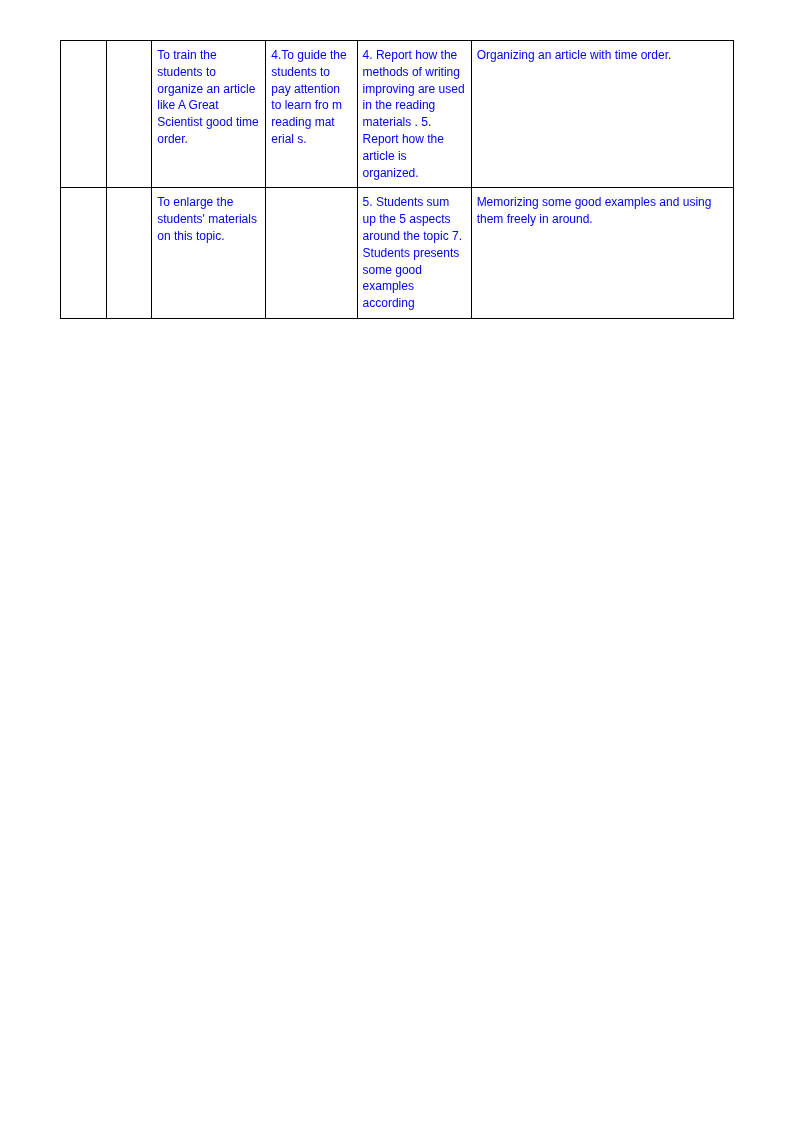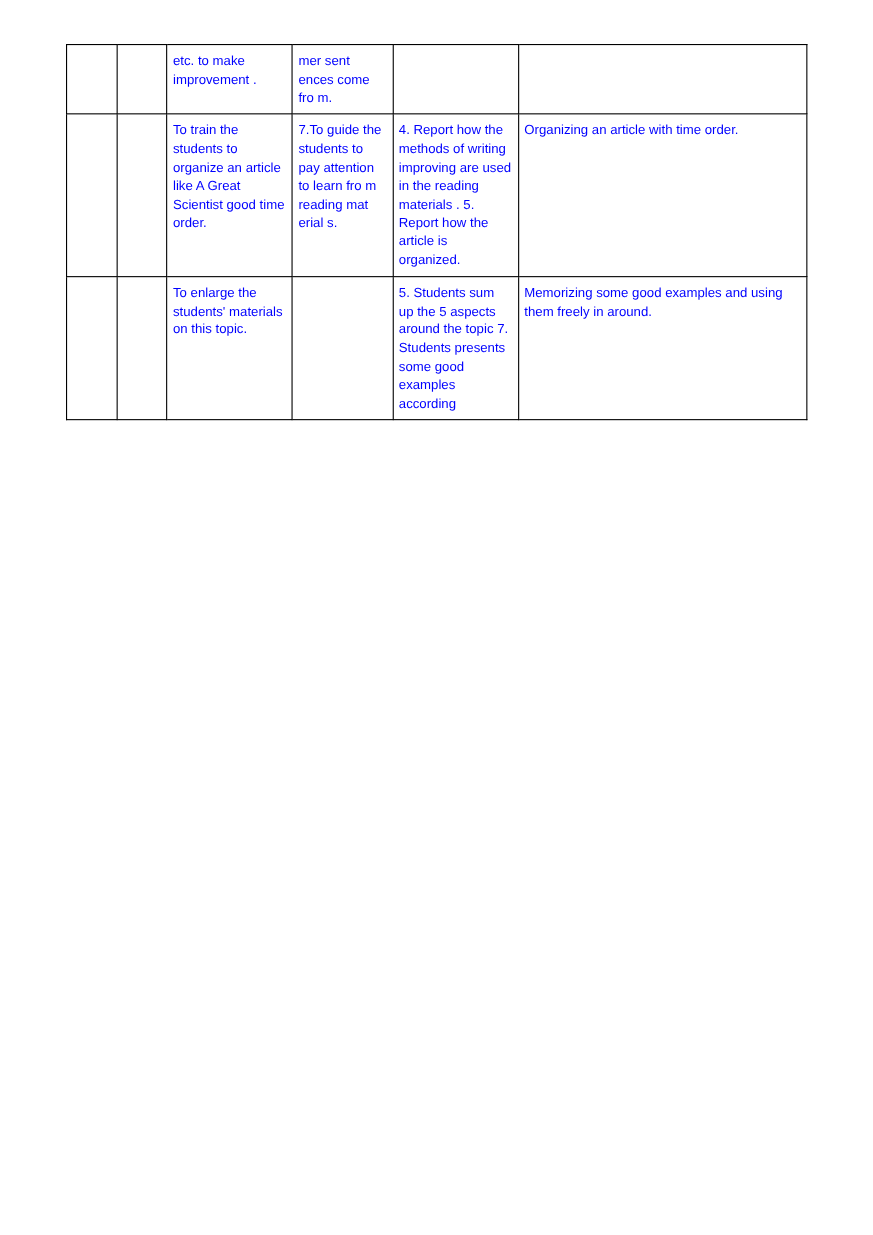--- a/index.html
+++ b/index.html
@@ -47,41 +47,29 @@
     <colgroup>
       <col class="col1">
       <col class="col2">
       <col class="col3">
       <col class="col4">
       <col class="col5">
       <col class="col6">
     </colgroup>
     <tbody>
 
-      <tr>
-        <td></td>
-        <td></td>
-        <td>
-          <span>etc.      to make improvement .</span>
-        </td>
-        <td>
-          <span>mer sent ences come fro m.</span>
-        </td>
-        <td></td>
-        <td></td>
-      </tr>
 
       <tr>
         <td></td>
         <td></td>
         <td>
           <span>To   train the students to organize an article like   A Great Scientist good time order.</span>
         </td>
         <td>
-          <span>7.To guide the students to pay attention to learn fro m reading mat erial s.</span>
+          <span>4.To guide the students to pay attention to learn fro m reading mat erial s.</span>
         </td>
         <td>
           <span>4. Report how the methods of writing improving   are used in the reading materials . 5. Report how the article is organized.</span>
         </td>
         <td>
           <span>Organizing an article with time order.</span>
         </td>
       </tr>
 
       <tr>

